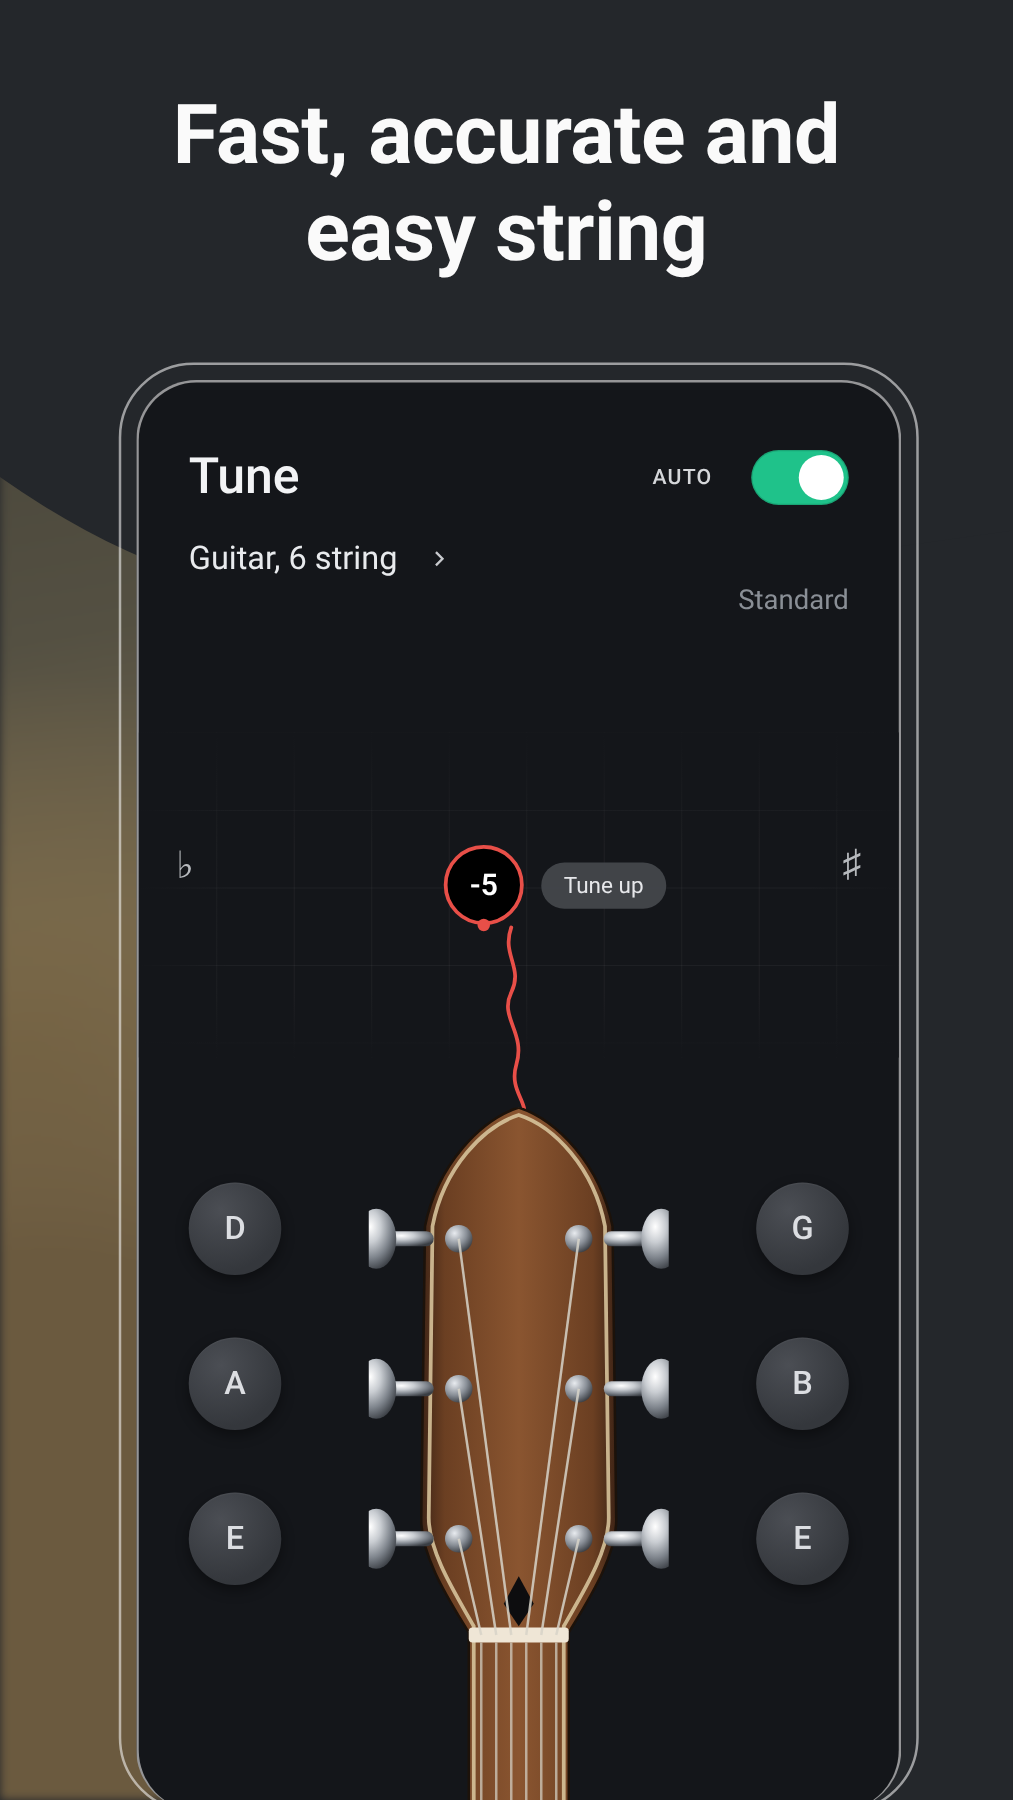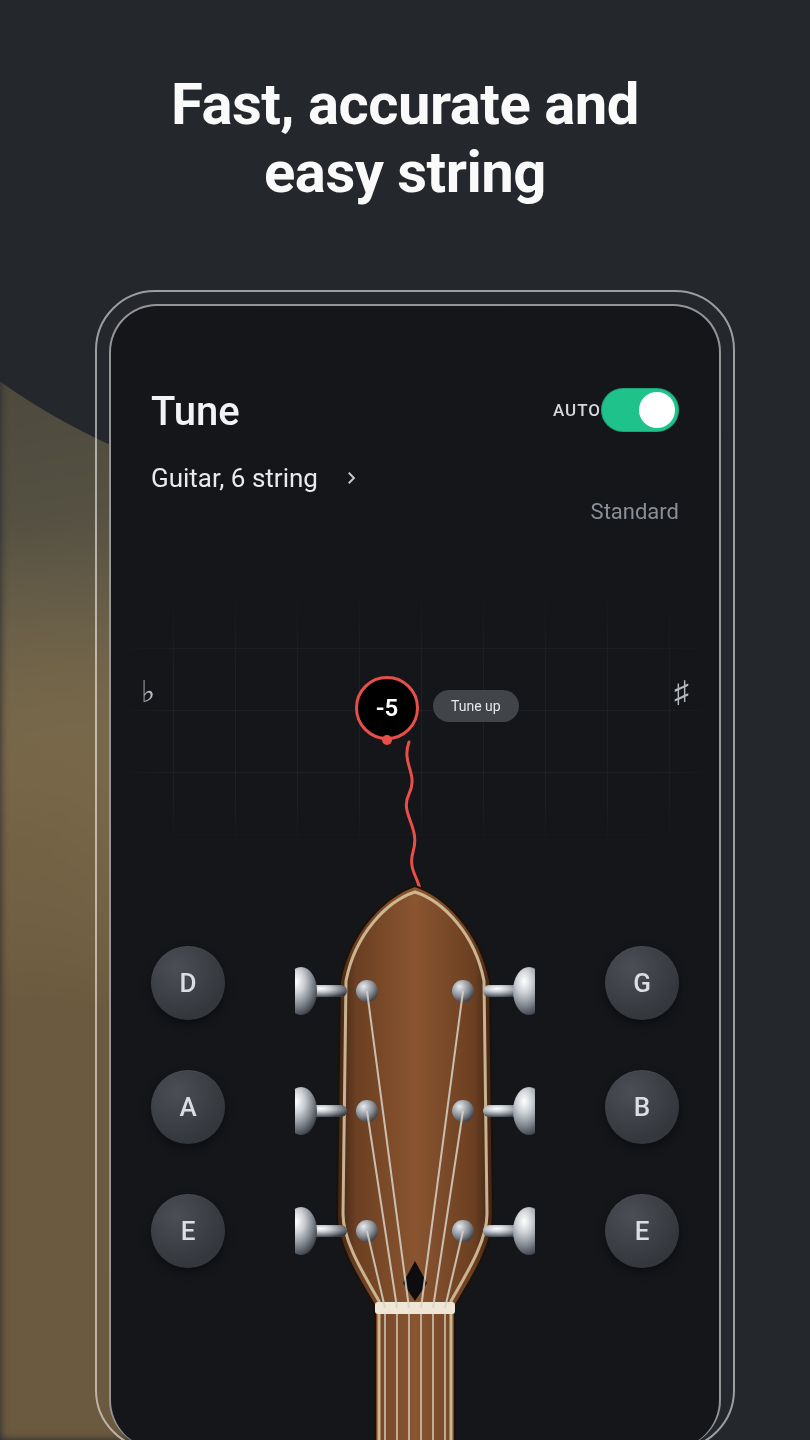--- a/index.html
+++ b/index.html
@@ -40,21 +40,21 @@
     border-bottom-left-radius: 55% 90%;
     border-bottom-right-radius: 0;
     transform: rotate(-8deg);
   }
 
   .headline {
     position: absolute;
     left: 0; right: 0; top: 70px;
     text-align: center;
     font-weight: 700;
-    font-size: 58px;
+    font-size: 66px;
     line-height: 1.18;
     letter-spacing: -0.5px;
     color: #fafafa;
   }
 
   .phone-outer {
     position: absolute;
     left: 95px; top: 290px;
     width: 640px; height: 1160px;
     border: 2px solid rgba(255,255,255,0.55);
@@ -68,32 +68,32 @@
     border-top: 2px solid rgba(255,255,255,0.55);
     border-left: 2px solid rgba(255,255,255,0.55);
     border-right: 2px solid rgba(255,255,255,0.55);
     overflow: hidden;
   }
 
   
   .hdr {
     display: flex;
     justify-content: space-between;
-    align-items: flex-start;
-    padding: 82px 40px 16px 40px;
+    align-items: flex-end;
+    padding: 51px 40px 16px 40px;
   }
   .page-title {
     font-size: 40px;
     font-weight: 500;
     color: #f2f3f5;
   }
   .auto-wrap {
     display: flex;
     align-items: center;
-    gap: 0;
+    gap: 31px;
   }
   .auto-label {
     font-size: 17px;
     letter-spacing: 1px;
     color: #d5d7da;
     font-weight: 500;
   }
   .toggle {
     position: relative;
     width: 78px; height: 44px;
@@ -187,21 +187,21 @@
     transform: translateX(-50%);
     width: 10px; height: 10px;
     background: var(--tuner-red);
     border-radius: 50%;
   }
   .hint-pill {
     position: absolute;
     left: 78px; top: 14px;
     background: rgba(70,73,78,0.9);
     color: #e6e7ea;
-    font-size: 14px;
+    font-size: 18px;
     padding: 8px 18px;
     border-radius: 20px;
     white-space: nowrap;
   }
   .wire {
     position: absolute;
     left: 24px; top: 58px;
     width: 60px; height: 160px;
   }
 

